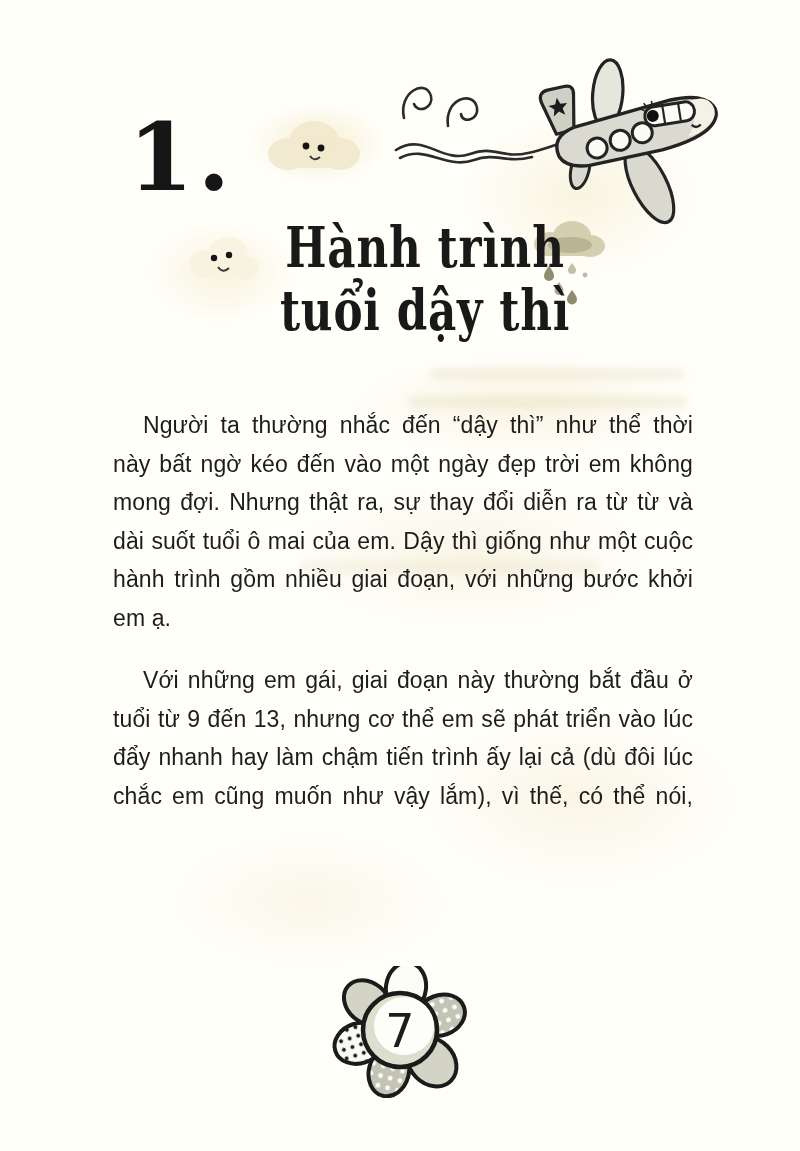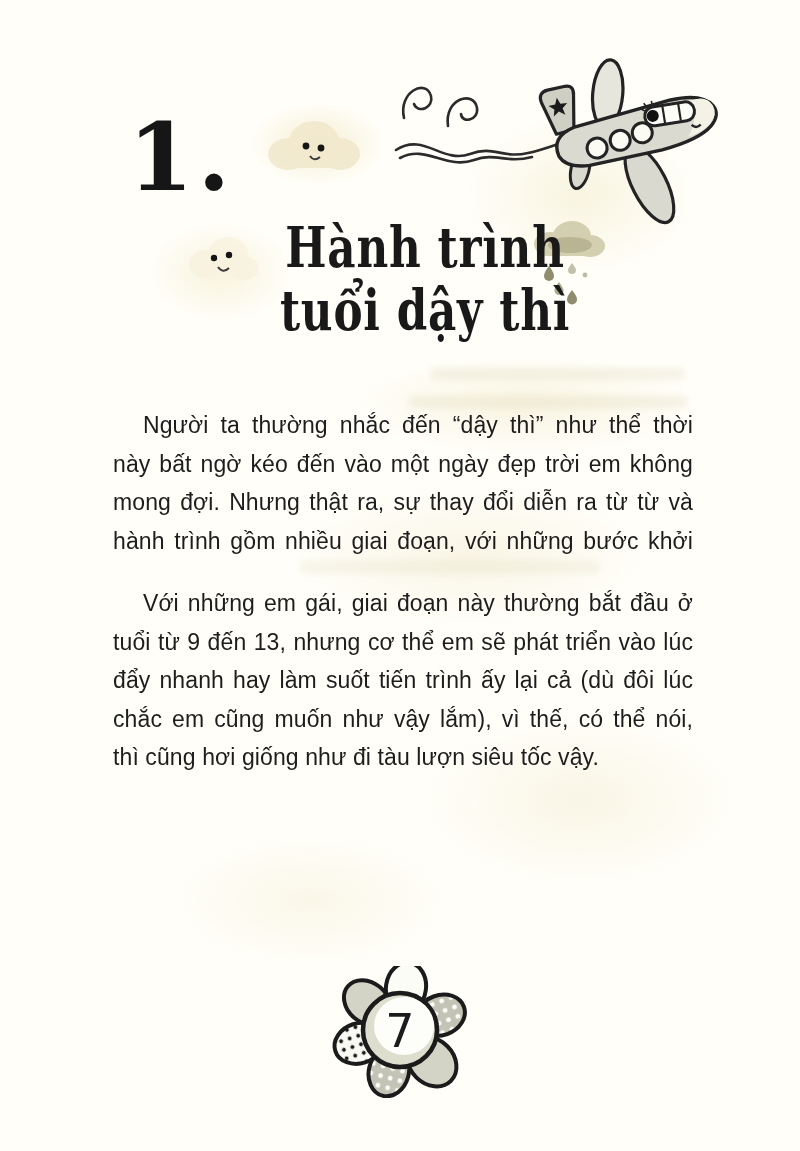--- a/index.html
+++ b/index.html
@@ -138,29 +138,30 @@
   <div class="title">
     <div class="title-line">Hành trình</div>
     <div class="title-line">tuổi dậy thì</div>
   </div>
 
   <div class="bodytext">
     <div>
       <div class="line indent">Người ta thường nhắc đến “dậy thì” như thể thời điểm</div>
       <div class="line">này bất ngờ kéo đến vào một ngày đẹp trời em không hề</div>
       <div class="line">mong đợi. Nhưng thật ra, sự thay đổi diễn ra từ từ và kéo</div>
+      <div class="line">dài suốt tuổi ô mai của em. Dậy thì giống như một cuộc</div>
       <div class="line">hành trình gồm nhiều giai đoạn, với những bước khởi đầu</div>
+      <div class="line last">em ạ.</div>
     </div>
     <div class="para-gap"></div>
     <div>
       <div class="line indent">Với những em gái, giai đoạn này thường bắt đầu ở lứa</div>
       <div class="line">tuổi từ 9 đến 13, nhưng cơ thể em sẽ phát triển vào lúc phù</div>
-      <div class="line">đẩy nhanh hay làm suốt tiến trình ấy lại cả (dù đôi lúc</div>
+      <div class="line">đẩy nhanh hay làm chậm tiến trình ấy lại cả (dù đôi lúc</div>
       <div class="line">chắc em cũng muốn như vậy lắm), vì thế, có thể nói, dậy</div>
-      <div class="line last">thì cũng hơi giống như đi tàu lượn siêu tốc vậy.</div>
     </div>
   </div>
 
   <svg class="doodle" id="flower" width="156" height="132" viewBox="0 0 156 132">
     <defs>
       <pattern id="pdB" width="9" height="9" patternUnits="userSpaceOnUse">
         <rect width="9" height="9" fill="#fafaf4"></rect>
           <circle cx="4.5" cy="4.5" r="2" fill="#1c1c1c"></circle>
       </pattern>
       <pattern id="pdW" width="10" height="10" patternUnits="userSpaceOnUse">

